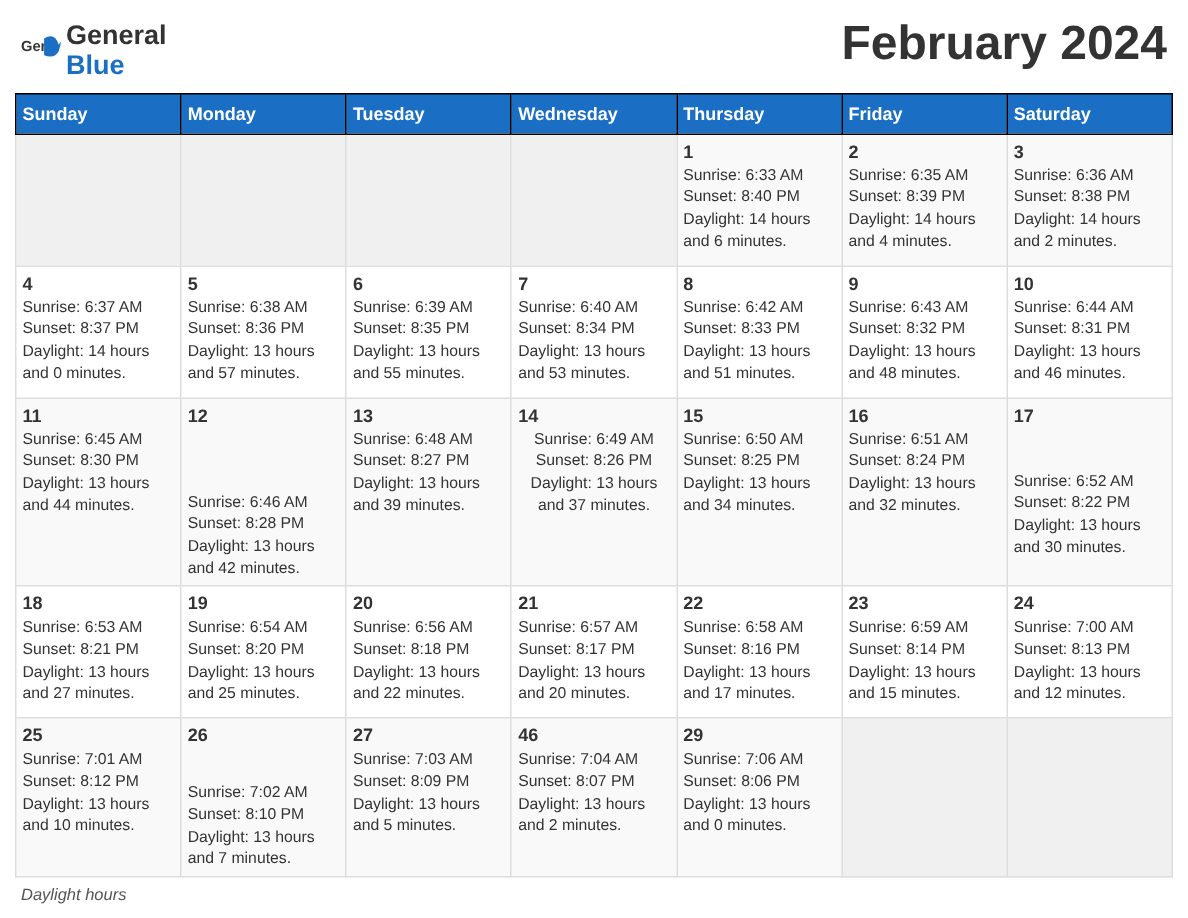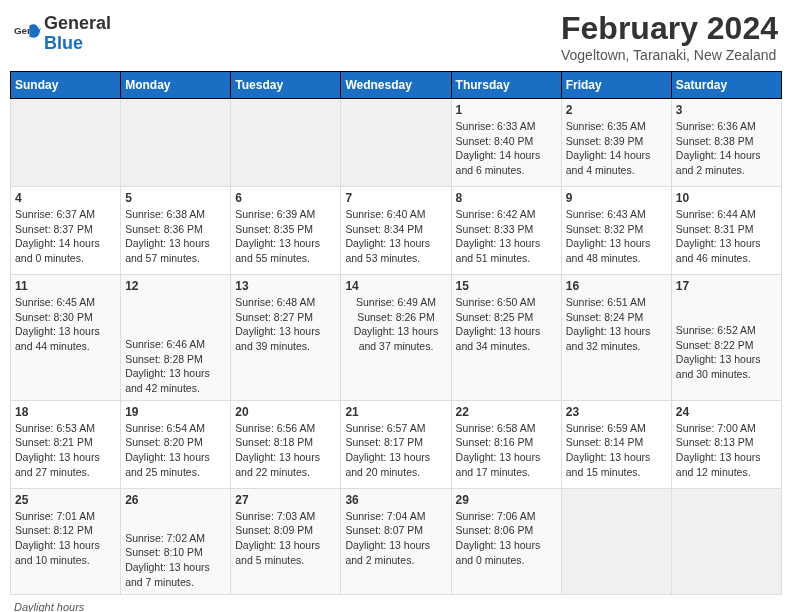--- a/index.html
+++ b/index.html
@@ -105,21 +105,20 @@
     <svg class="logo-icon" viewBox="0 0 40 40" xmlns="http://www.w3.org/2000/svg">
       <text x="0" y="20" font-size="14" font-weight="bold" fill="#333">Gen</text>
       <path d="M22,8 Q32,2 36,14 Q40,6 36,20 Q32,28 22,24 Z" fill="#1a6fc4"></path>
     </svg>
     <div class="logo-text">
       General<br><span>Blue</span>
     </div>
   </div>
   <div class="title-block">
     <div class="main-title">February 2024</div>
-    <div class="subtitle">Vogeltown, Taranaki, New Zealand</div>
   </div>
 </div>
 
 <table>
   <thead>
     <tr id="header-row">
         <th>Sunday</th>
         <th>Monday</th>
         <th>Tuesday</th>
         <th>Wednesday</th>
@@ -298,21 +297,21 @@
 Sunset: 8:10 PM
 Daylight: 13 hours and 7 minutes.</div>
         </td>
         <td>
           <div class="day-num">27</div>
           <div class="day-info" style="white-space: pre-line;">Sunrise: 7:03 AM
 Sunset: 8:09 PM
 Daylight: 13 hours and 5 minutes.</div>
         </td>
         <td>
-          <div class="day-num">36</div>
+          <div class="day-num">46</div>
           <div class="day-info" style="white-space: pre-line;">Sunrise: 7:04 AM
 Sunset: 8:07 PM
 Daylight: 13 hours and 2 minutes.</div>
         </td>
         <td>
           <div class="day-num">29</div>
           <div class="day-info" style="white-space: pre-line;">Sunrise: 7:06 AM
 Sunset: 8:06 PM
 Daylight: 13 hours and 0 minutes.</div>
         </td>

